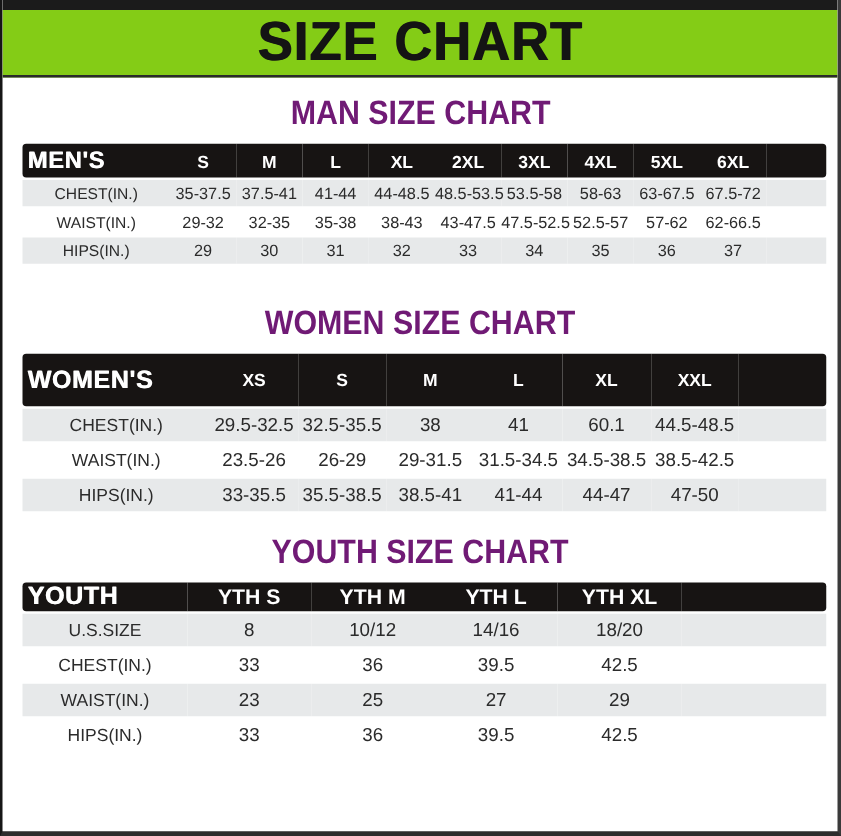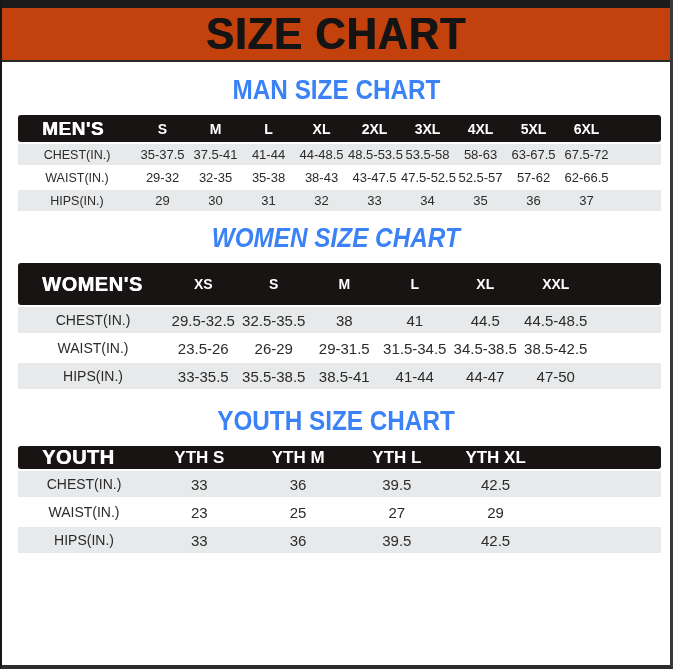--- a/index.html
+++ b/index.html
@@ -30,49 +30,49 @@
     transform: scaleX(0.95);
     text-shadow: 1px 0 0 #141414;
     white-space: nowrap;
   }
 
   .section-heading {
     text-align: center;
     margin: 13px 0 0 0;
     line-height: 30px;
     font-size: 27px;
-    color: #3b82f6;
+    color: #701a75;
   }
   .section-heading span {
     display: inline-block;
     font-weight: bold;
     transform: scaleX(0.9);
     letter-spacing: 0px;
     white-space: nowrap;
   }
-  .heading-gap-2 { margin-top: 10px; font-style: italic; }
+  .heading-gap-2 { margin-top: 30px; }
   .heading-gap-3 { margin-top: 15px; }
 
   table.size-table {
     width: 643px;
     margin: 8px 14px 0 16px;
     border-collapse: separate;
     border-spacing: 0 2px;
     table-layout: fixed;
   }
   table.size-table th {
     background: #171413;
     color: #ffffff;
     font-weight: bold;
     text-align: center;
     white-space: nowrap;
   }
   table.size-table th.label {
     text-align: left;
-    padding-left: 24px;
+    padding-left: 4px;
     letter-spacing: 0.5px;
     text-shadow: 0.5px 0 0 #fff;
   }
   table.size-table th:first-child { border-radius: 3px 0 0 3px; }
   table.size-table th:last-child  { border-radius: 0 3px 3px 0; }
   table.size-table td {
     text-align: center;
     color: #2b2b2b;
     white-space: nowrap;
   }
@@ -117,21 +117,21 @@
     transform-origin: 0 50%;
   }
 </style>
 </head>
 <body>
 
 <div class="frame">
 
   <div class="top-bar"></div>
 
-  <div class="banner" style="background: #c2410c;">
+  <div class="banner" style="background: #84cc16;">
     <div class="banner-title">SIZE CHART</div>
   </div>
 
   <section>
     <h2 class="section-heading">
       <span>MAN SIZE CHART</span>
     </h2>
     <table class="size-table t-men">
         <thead>
           <tr>
@@ -209,21 +209,21 @@
             <th class="filler"></th>
           </tr>
         </thead>
         <tbody>
           <tr>
             <td class="row-label">CHEST(IN.)</td>
             <td>29.5-32.5</td>
             <td>32.5-35.5</td>
             <td>38</td>
             <td>41</td>
-            <td>44.5</td>
+            <td>60.1</td>
             <td>44.5-48.5</td>
             <td class="filler"></td>
           </tr>
           <tr>
             <td class="row-label">WAIST(IN.)</td>
             <td>23.5-26</td>
             <td>26-29</td>
             <td>29-31.5</td>
             <td>31.5-34.5</td>
             <td>34.5-38.5</td>
@@ -254,20 +254,28 @@
             <th class="label">YOUTH</th>
             <th>YTH S</th>
             <th>YTH M</th>
             <th>YTH L</th>
             <th>YTH XL</th>
             <th class="filler"></th>
           </tr>
         </thead>
         <tbody>
           <tr>
+            <td class="row-label">U.S.SIZE</td>
+            <td>8</td>
+            <td>10/12</td>
+            <td>14/16</td>
+            <td>18/20</td>
+            <td class="filler"></td>
+          </tr>
+          <tr>
             <td class="row-label">CHEST(IN.)</td>
             <td>33</td>
             <td>36</td>
             <td>39.5</td>
             <td>42.5</td>
             <td class="filler"></td>
           </tr>
           <tr>
             <td class="row-label">WAIST(IN.)</td>
             <td>23</td>

